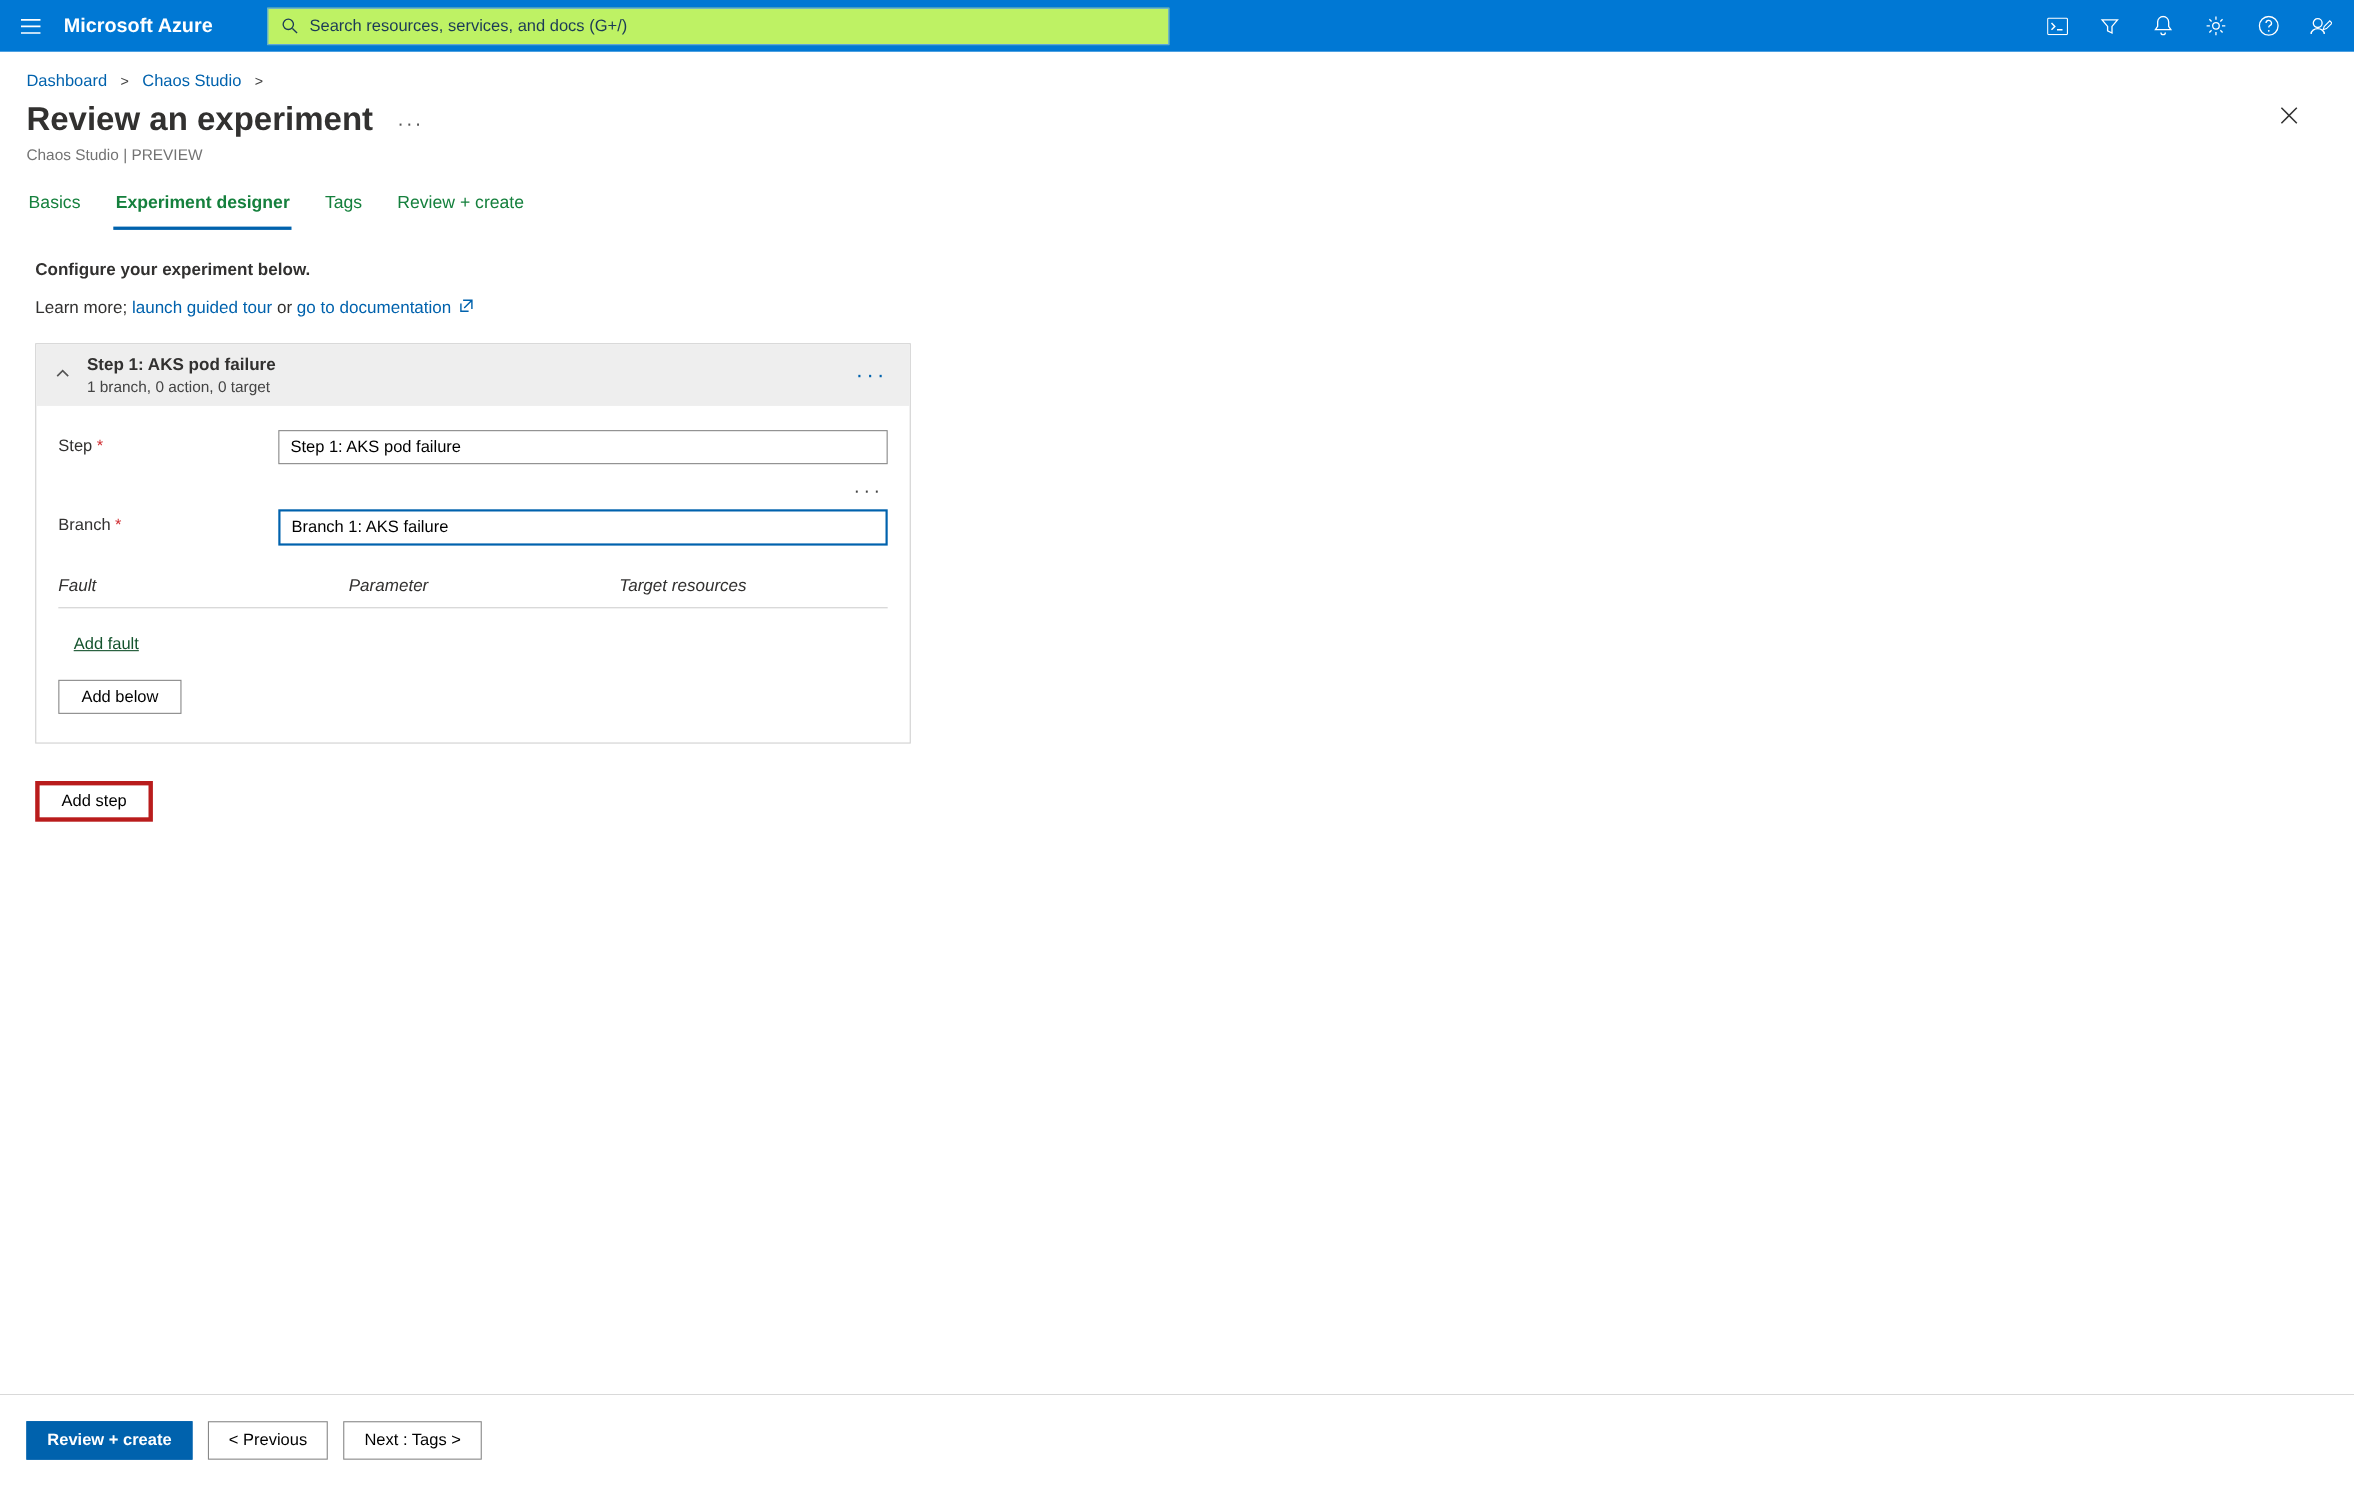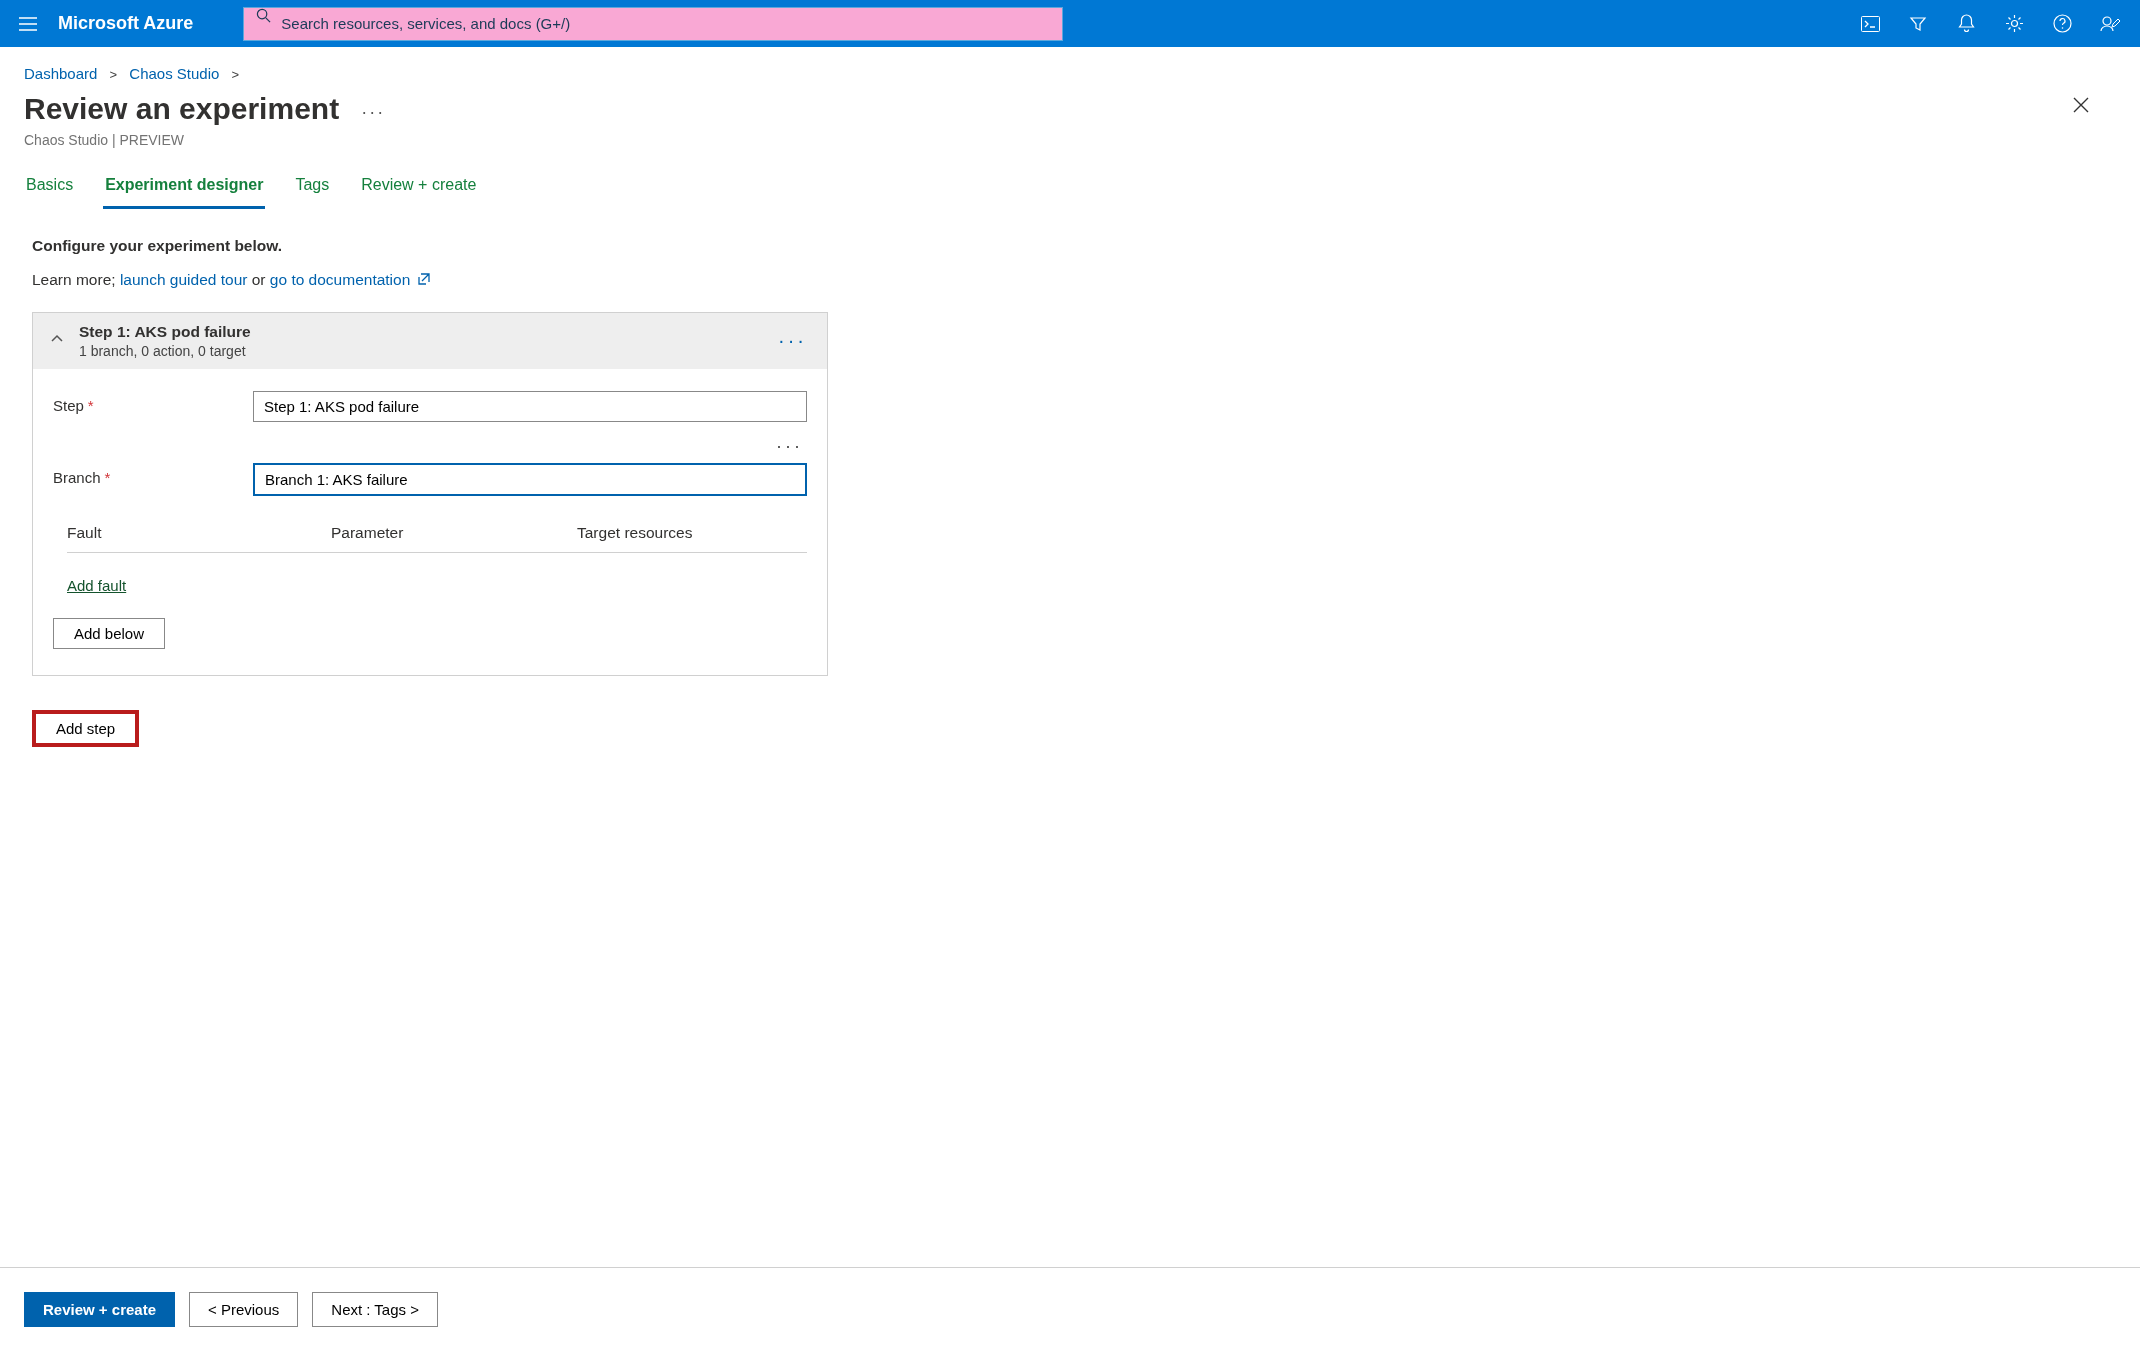--- a/index.html
+++ b/index.html
@@ -2,21 +2,21 @@
 <html><head>
 <meta charset="utf-8">
 <style>
   * { box-sizing: border-box; margin: 0; padding: 0; }
   body { font-family: "Segoe UI", Tahoma, Geneva, Verdana, sans-serif; font-size: 14px; color: #323130; background: #fff; }
   
   
   .topbar { background: #0078d4; height: 47px; display: flex; align-items: center; padding: 0 8px; color: #fff; }
   .hamburger { width: 40px; height: 40px; display:flex; align-items:center; justify-content:center; cursor:pointer; }
   .brand { font-size: 18px; font-weight: 600; padding: 0 20px 0 10px; }
-  .searchbox { flex: 0 0 820px; background: #f9a8d4; border-radius: 0px; height: 34px; display:flex; padding: 0 12px; border:1px solid #5da7db; margin-left: 30px;}
+  .searchbox { flex: 0 0 820px; background: #bef264; border-radius: 0px; height: 34px; display:flex; align-items:center; padding: 0 12px; border:1px solid #5da7db; margin-left: 30px;}
   .searchbox svg { flex-shrink:0; margin-right: 10px; }
   .searchbox input { background: transparent; border:none; outline:none; color:#1b3a57; font-size:15px; width:100%; }
   .searchbox input::placeholder { color:#1b3a57; }
   .topbar-spacer { flex:1; }
   .topbar-icons { display:flex; gap: 4px; }
   .topbar-icons .ico { width:44px; height:44px; display:flex; align-items:center; justify-content:center; cursor:pointer; }
 
   
   .breadcrumb { padding: 18px 24px 8px 24px; font-size: 15px; }
   .breadcrumb a { color: #0062ad; text-decoration:none; }
@@ -53,21 +53,21 @@
   
   .form-body { padding: 22px 20px 26px 20px; }
   .form-row { display:flex; align-items:flex-start; margin-bottom: 14px; }
   .form-row label { width:200px; font-size:15px; padding-top:6px;}
   .form-row label .req { color:#d13438; margin-left:4px;}
   .form-row .field { flex:1; position:relative; }
   .form-row input[type=text] { width:100%; padding: 6px 10px; border:1px solid #888; font-size:15px; }
   .form-row input[type=text].focused { border:2px solid #0062ad; }
   .branch-menu { text-align:right; color:#444; font-size:18px; letter-spacing:3px; margin: 8px 4px 6px 0; cursor:pointer; }
   
-  .fault-table { margin-left: 14px; margin-top: 18px; border-top: none; }
+  .fault-table { margin-top: 18px; border-top: none; font-style: italic; }
   .fault-table .ft-head { display:flex; padding: 10px 0; border-bottom:1px solid #d0d0d0; font-size:15.5px; }
   .fault-table .col1 { width: 264px; }
   .fault-table .col2 { width: 246px; }
   .fault-table .col3 { flex:1; }
   .add-fault { color:#14532d; text-decoration:underline; font-size:15px; margin: 24px 0 24px 14px; display:inline-block; cursor:pointer; }
   .add-branch-btn { border:1px solid #888; background:#fff; padding: 6px 20px; font-size:15px; cursor:pointer; }
   
   .add-step-btn { border:4px solid #b91c1c; background:#fff; padding: 6px 20px; font-size:15px; cursor:pointer; margin-top: 34px; }
 
   

